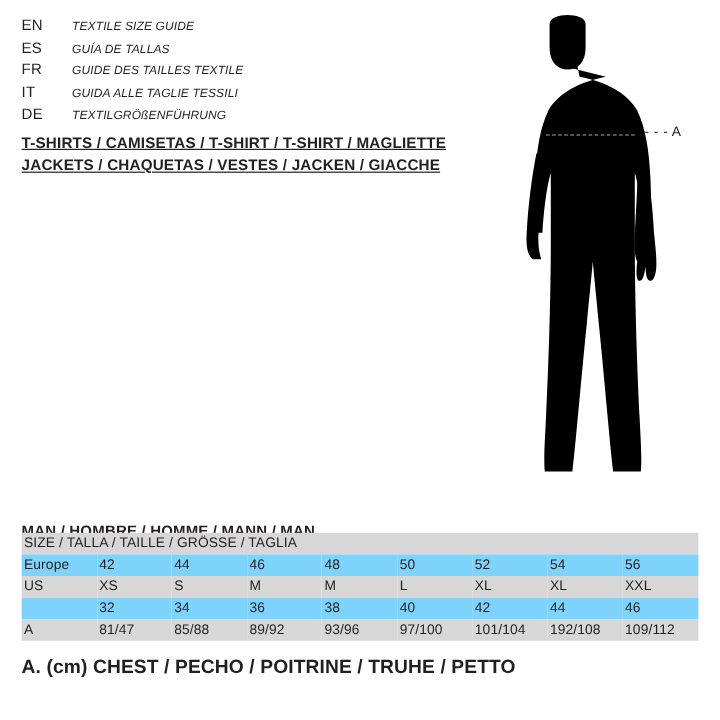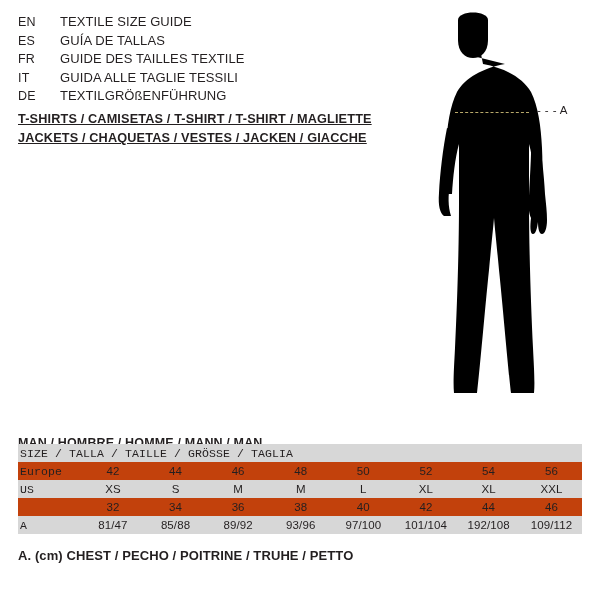--- a/index.html
+++ b/index.html
@@ -32,22 +32,23 @@
     display: flex;
     align-items: baseline;
     height: 18.6px;
   }
   .lang-code {
     width: 42px;
     font-size: 12.5px;
     letter-spacing: .2px;
   }
   .lang-text {
-    font-size: 13px;
+    font-size: 10px;
     letter-spacing: .1px;
+    font-style: italic;
   }
 
   
   .cat-block {
     position: absolute;
     left: 18px;
     top: 110px;
     width: 400px;
     text-decoration: underline;
   }
@@ -105,29 +106,29 @@
     table-layout: fixed;
   }
   .tbl td {
     font-size: 11.5px;
     height: 18px;
     padding: 0 0 0 2px;
     letter-spacing: .1px;
     vertical-align: middle;
   }
   .tbl tr.shade td { background: #d7d7d7; }
-  .tbl tr.plain td { background: #c2410c; }
-  .col-label { width: 84px; font-family: Liberation Mono, monospace; }
-  .col-v { width: 68px; text-align: center; margin-top: 36px; }
+  .tbl tr.plain td { background: #7dd3fc; }
+  .col-label { width: 84px; }
+  .col-v { width: 68px; text-align: left; margin-top: 36px; }
 
   .footnote {
     position: absolute;
     left: 18px;
     top: 548px;
-    font-size: 13px;
+    font-size: 16px;
     font-weight: bold;
     letter-spacing: .1px;
   }
 </style>
 </head>
 <body>
 
 <div class="page">
 
   <div class="lang-block">

